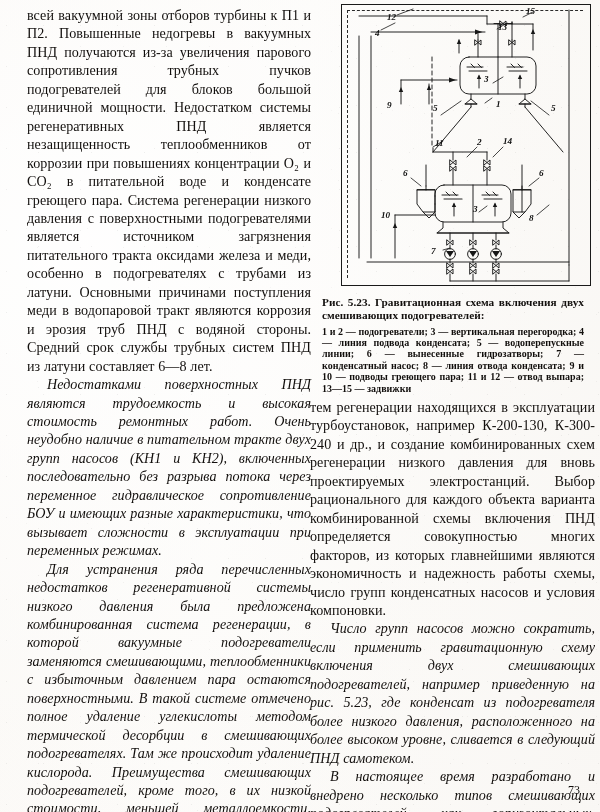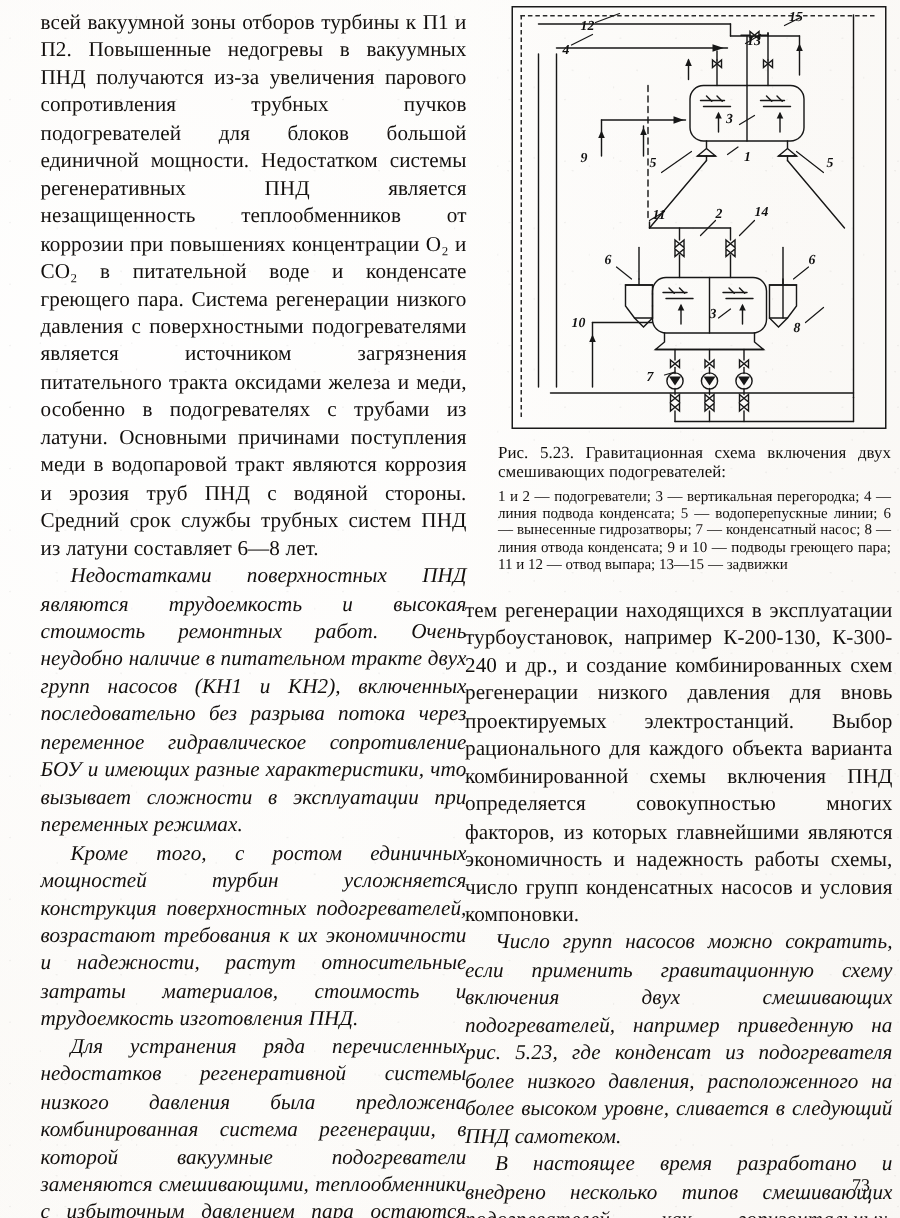--- a/index.html
+++ b/index.html
@@ -93,23 +93,24 @@
   svg.schematic text {
     font-family: "Liberation Serif", serif;
     font-style: italic;
     font-size: 9.2px;
     fill: #111;
   }
 
   
   .caption {
     position: absolute;
-    left: 332px;
+    left: 322px;
     top: 296px;
     width: 262px;
+    font-weight: bold;
   }
   .cap-title {
     margin: 0;
     font-size: 11.3px;
     line-height: 13.3px;
     text-align: justify;
     letter-spacing: 0.02px;
   }
   .cap-legend {
     margin: 3px 0 0 0;
@@ -142,21 +143,20 @@
   }
 </style>
 </head>
 <body>
 
 <div class="page">
 
   <div class="col-left">
     <p class="body">всей вакуумной зоны отборов турбины к П1 и П2. Повышенные недогревы в вакуумных ПНД получаются из-за увеличения парового сопротивления трубных пучков подогревателей для блоков большой единичной мощности. Недостатком системы регенеративных ПНД является незащищенность теплообменников от коррозии при повышениях концентрации О₂ и СО₂ в питательной воде и конденсате греющего пара. Система регенерации низкого давления с поверхностными подогревателями является источником загрязнения питательного тракта оксидами железа и меди, особенно в подогревателях с трубами из латуни. Основными причинами поступления меди в водопаровой тракт являются коррозия и эрозия труб ПНД с водяной стороны. Средний срок службы трубных систем ПНД из латуни составляет 6—8 лет.</p>
     <p class="body indent">Недостатками поверхностных ПНД являются трудоемкость и высокая стоимость ремонтных работ. Очень неудобно наличие в питательном тракте двух групп насосов (КН1 и КН2), включенных последовательно без разрыва потока через переменное гидравлическое сопротивление БОУ и имеющих разные характеристики, что вызывает сложности в эксплуатации при переменных режимах.</p>
-    <p class="body indent">Кроме того, с ростом единичных мощностей турбин усложняется конструкция поверхностных подогревателей, возрастают требования к их экономичности и надежности, растут относительные затраты материалов, стоимость и трудоемкость изготовления ПНД.</p>
     <p class="body indent">Для устранения ряда перечисленных недостатков регенеративной системы низкого давления была предложена комбинированная система регенерации, в которой вакуумные подогреватели заменяются смешивающими, теплообменники с избыточным давлением пара остаются поверхностными. В такой системе отмечено полное удаление углекислоты методом термической десорбции в смешивающих подогревателях. Там же происходит удаление кислорода. Преимущества смешивающих подогревателей, кроме того, в их низкой стоимости, меньшей металлоемкости, меньшей сложности в изготовлении. В такой схеме сокращаются загрязнения питательного тракта оксидами Fe и Cu. Положительными факторами являются также значительное упрощение схемы, устранение потери теплоты, связанной с отводом в конденсатор дренажа из П1. Смешивающие подогреватели работают без недогрева, таким образом уменьшая тепловую нагрузку следующих за ними поверхностных ПНД.</p>
 
   </div>
 
   <div class="col-right-top">
     <div class="figure-wrap">
       <div class="fig-frame"></div>
       <div class="fig-inner-dash"></div>
 
       <svg class="schematic" viewBox="0 0 262 290">

